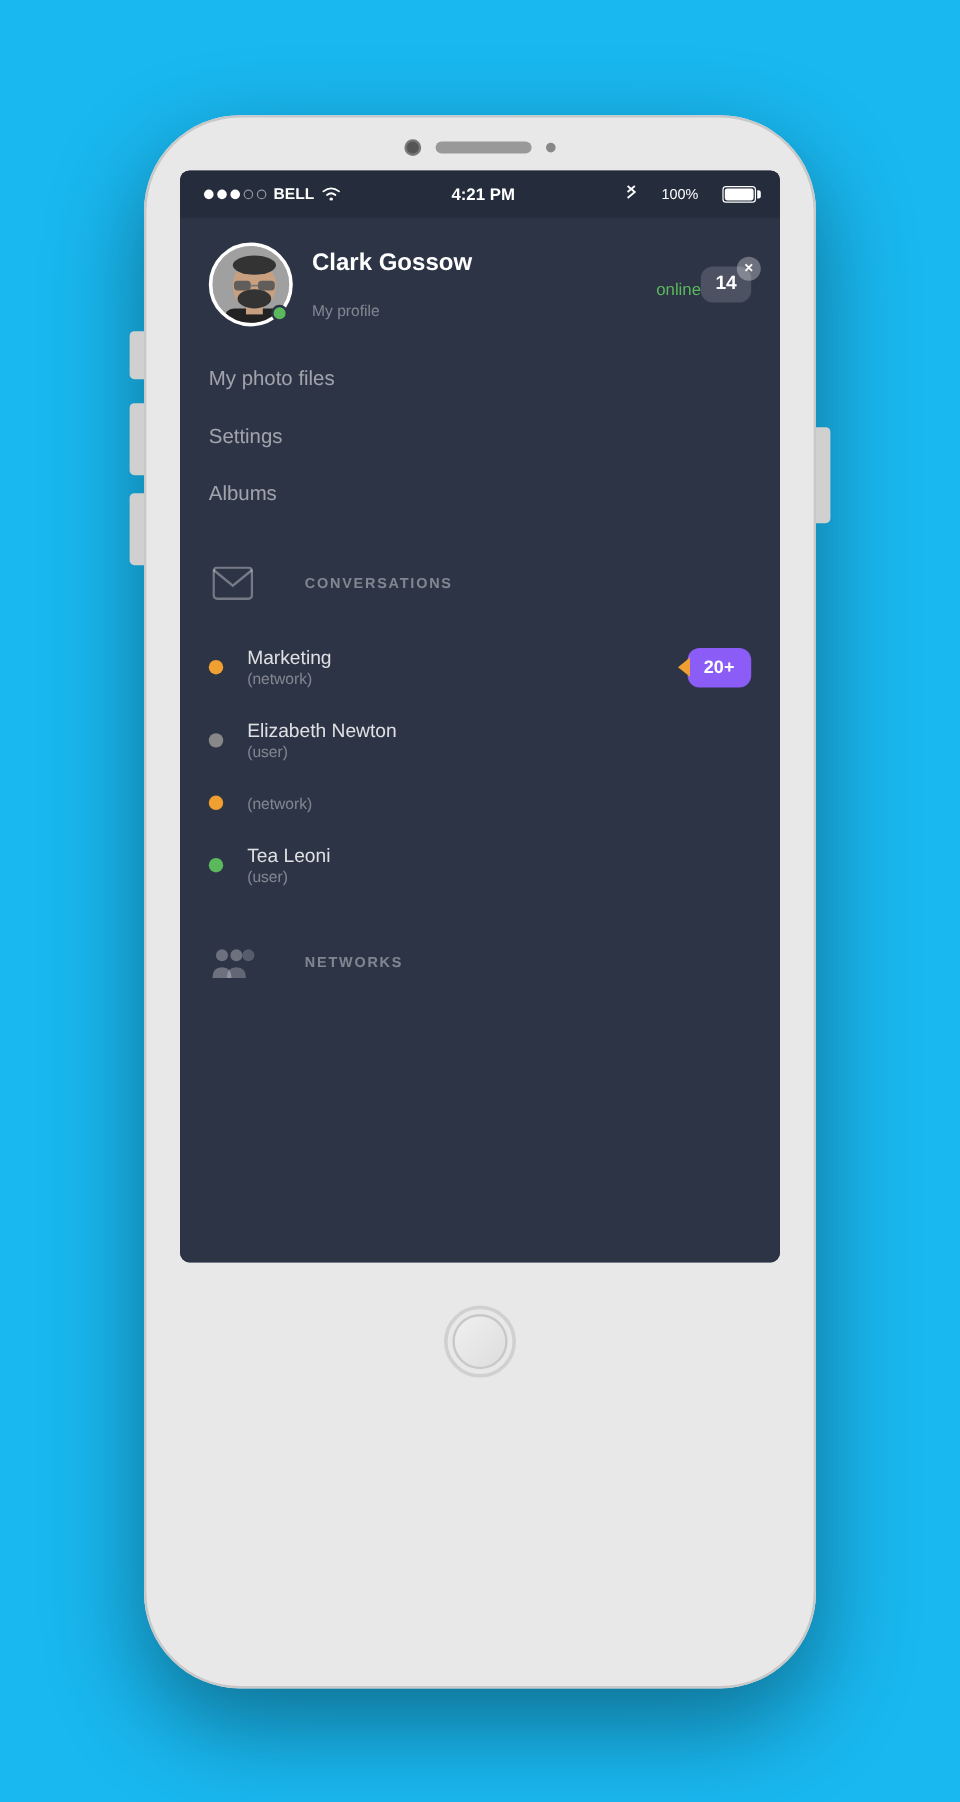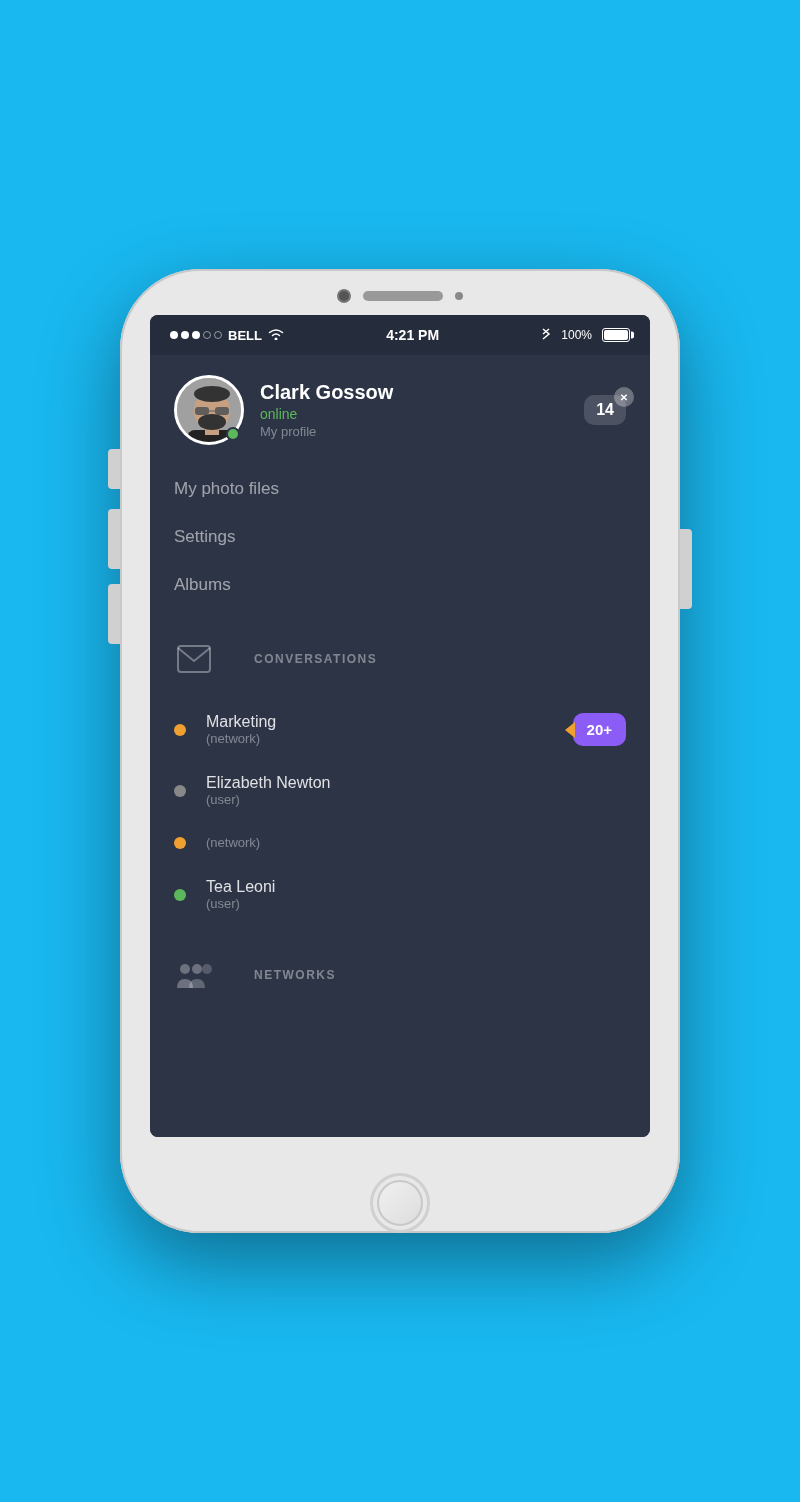--- a/index.html
+++ b/index.html
@@ -9,21 +9,21 @@
       height: 1502px;
       background-color: #19b8f0;
       display: flex;
       align-items: center;
       justify-content: center;
       font-family: -apple-system, 'Helvetica Neue', Arial, sans-serif;
     }
 
     .phone-outer {
       width: 560px;
-      height: 964px;
+      height: 1311px;
       background: #e8e8e8;
       border-radius: 80px;
       position: relative;
       box-shadow:
         inset 0 0 0 2px #c8c8c8,
         0 30px 80px rgba(0,0,0,0.4);
       display: flex;
       flex-direction: column;
       align-items: center;
     }
@@ -163,21 +163,21 @@
     }
 
     .status-center {
       font-size: 14px;
       font-weight: 600;
     }
 
     .status-right {
       display: flex;
       align-items: center;
-      gap: 10px;
+      gap: 20px;
       font-size: 12px;
     }
 
     .battery {
       width: 28px;
       height: 14px;
       border: 1.5px solid white;
       border-radius: 3px;
       position: relative;
       display: flex;
@@ -255,20 +255,21 @@
       color: white;
       font-size: 20px;
       font-weight: 600;
       margin-bottom: 2px;
     }
 
     .profile-status {
       color: #5cb85c;
       font-size: 14px;
       margin-bottom: 2px;
+      text-align: right;
     }
 
     .profile-link {
       color: rgba(255,255,255,0.4);
       font-size: 13px;
     }
 
     .notification-badge {
       background: rgba(255,255,255,0.15);
       color: white;

